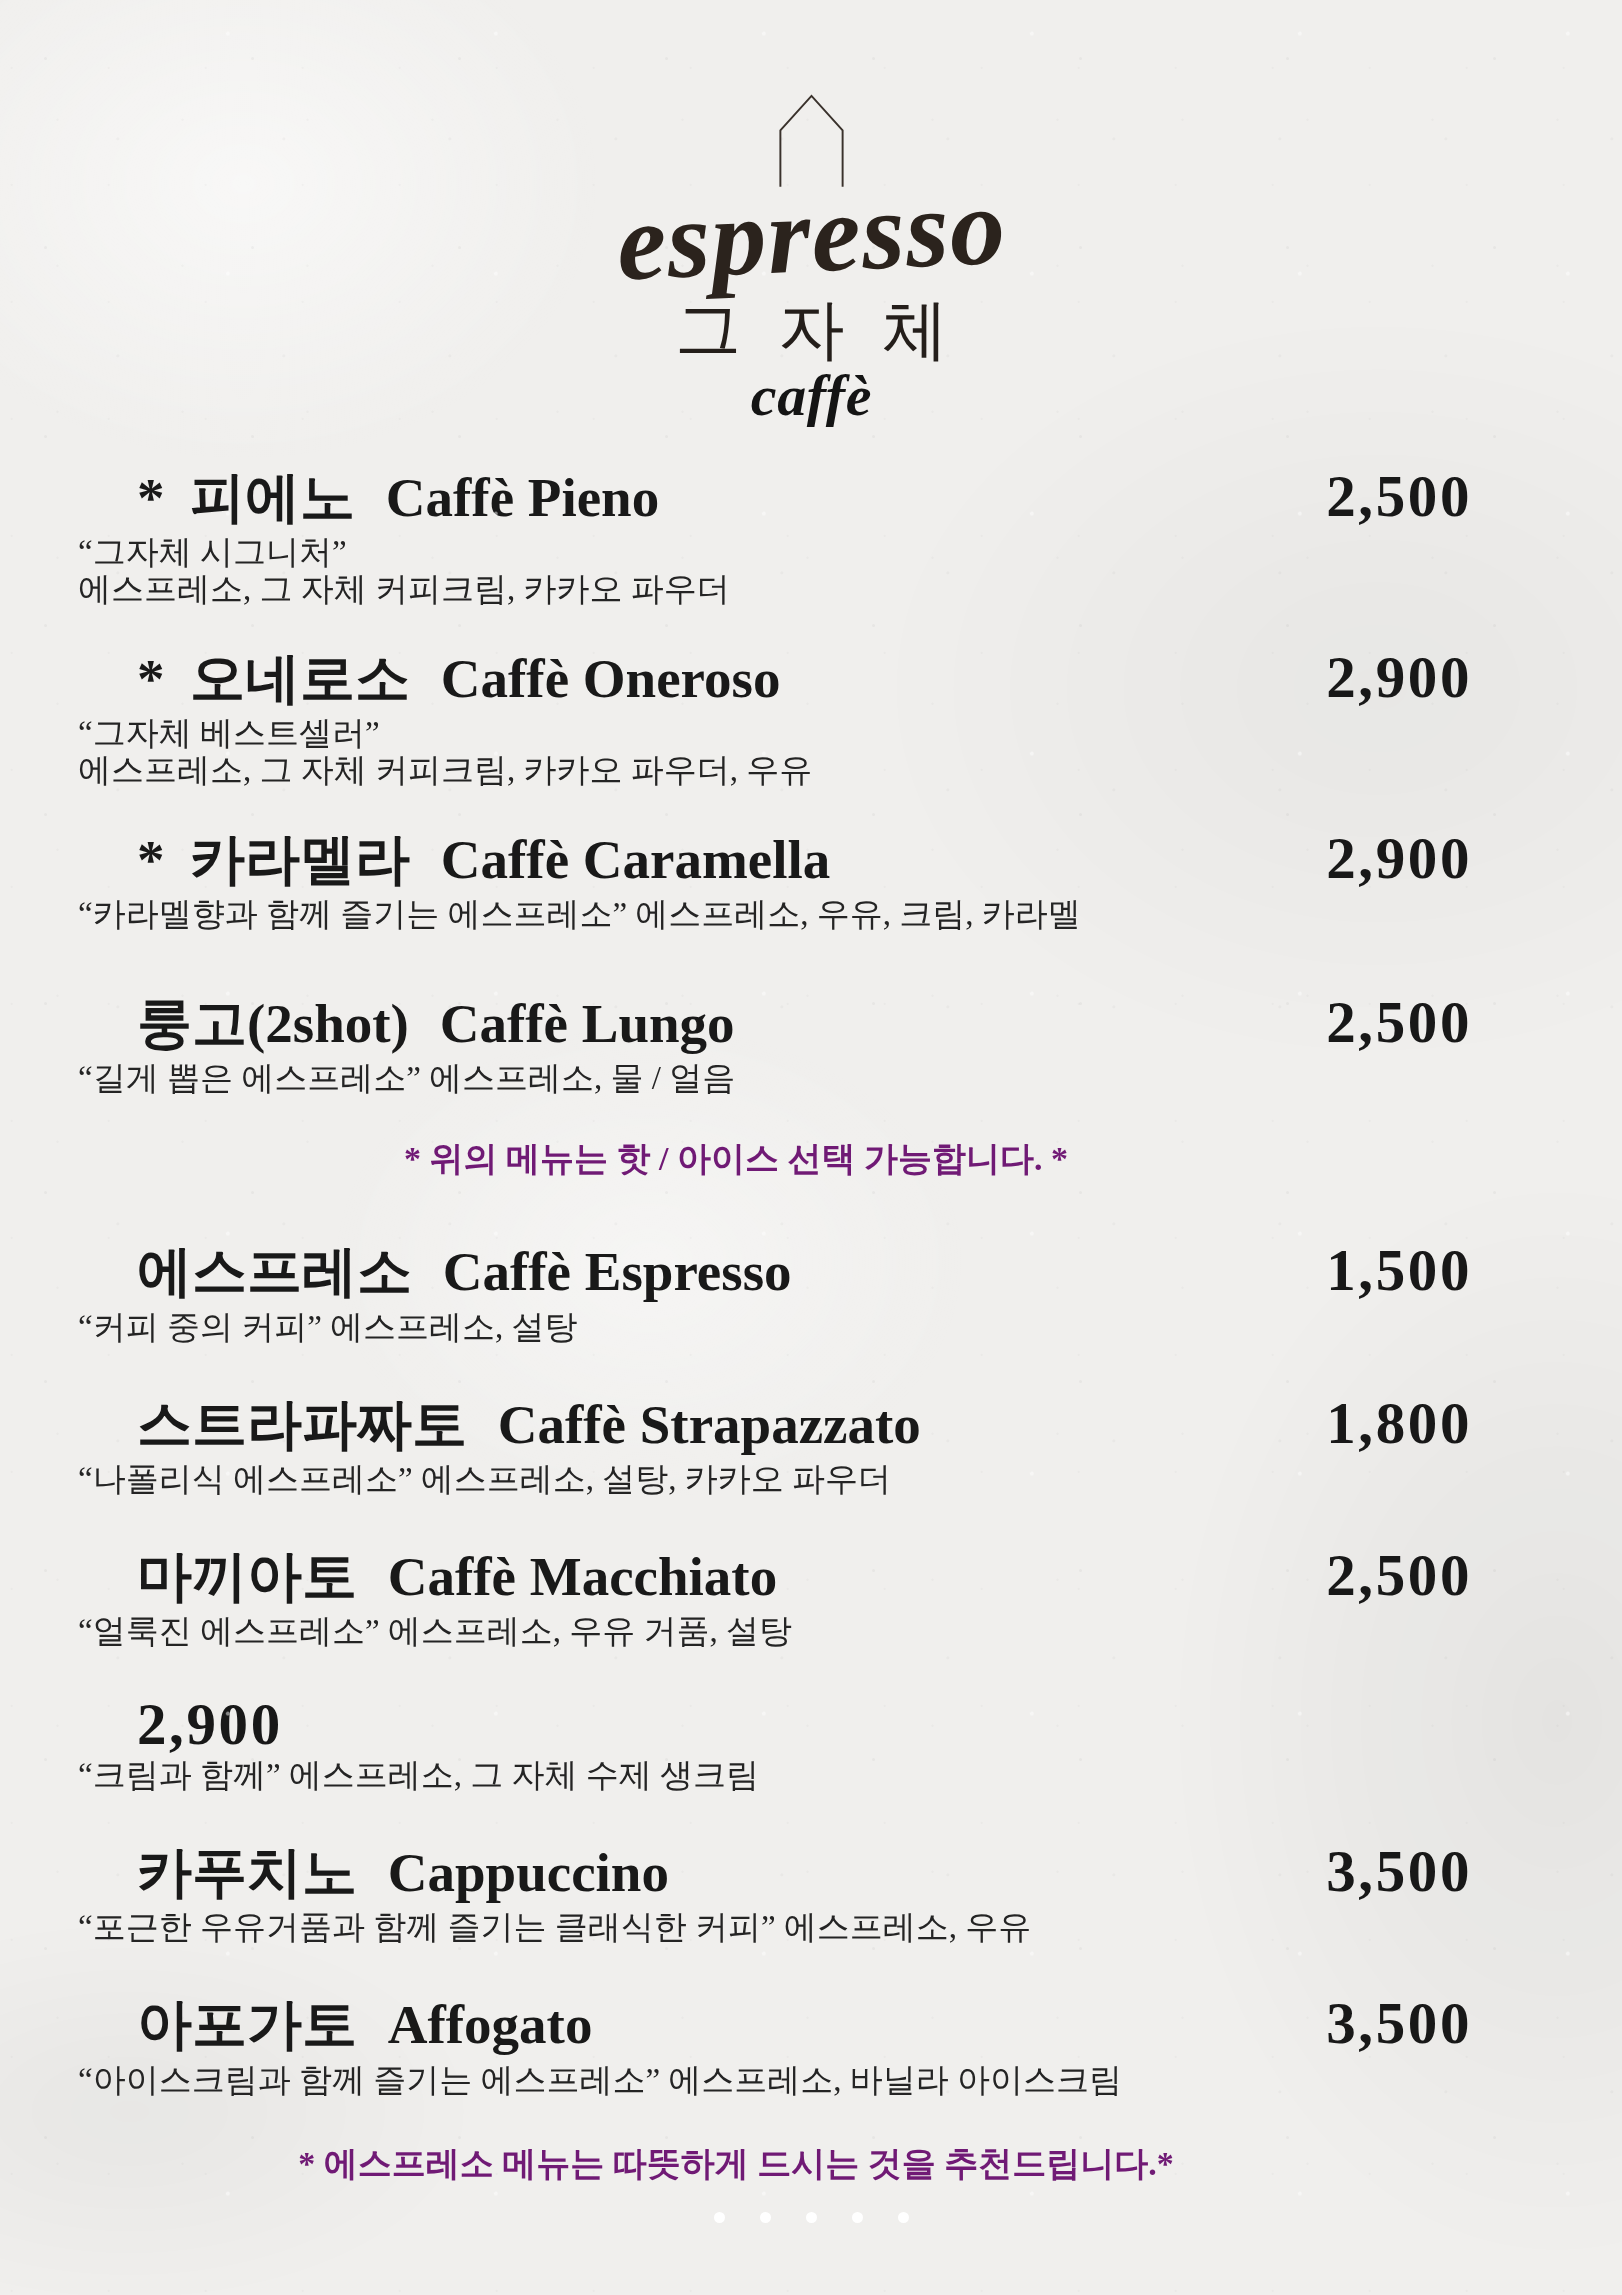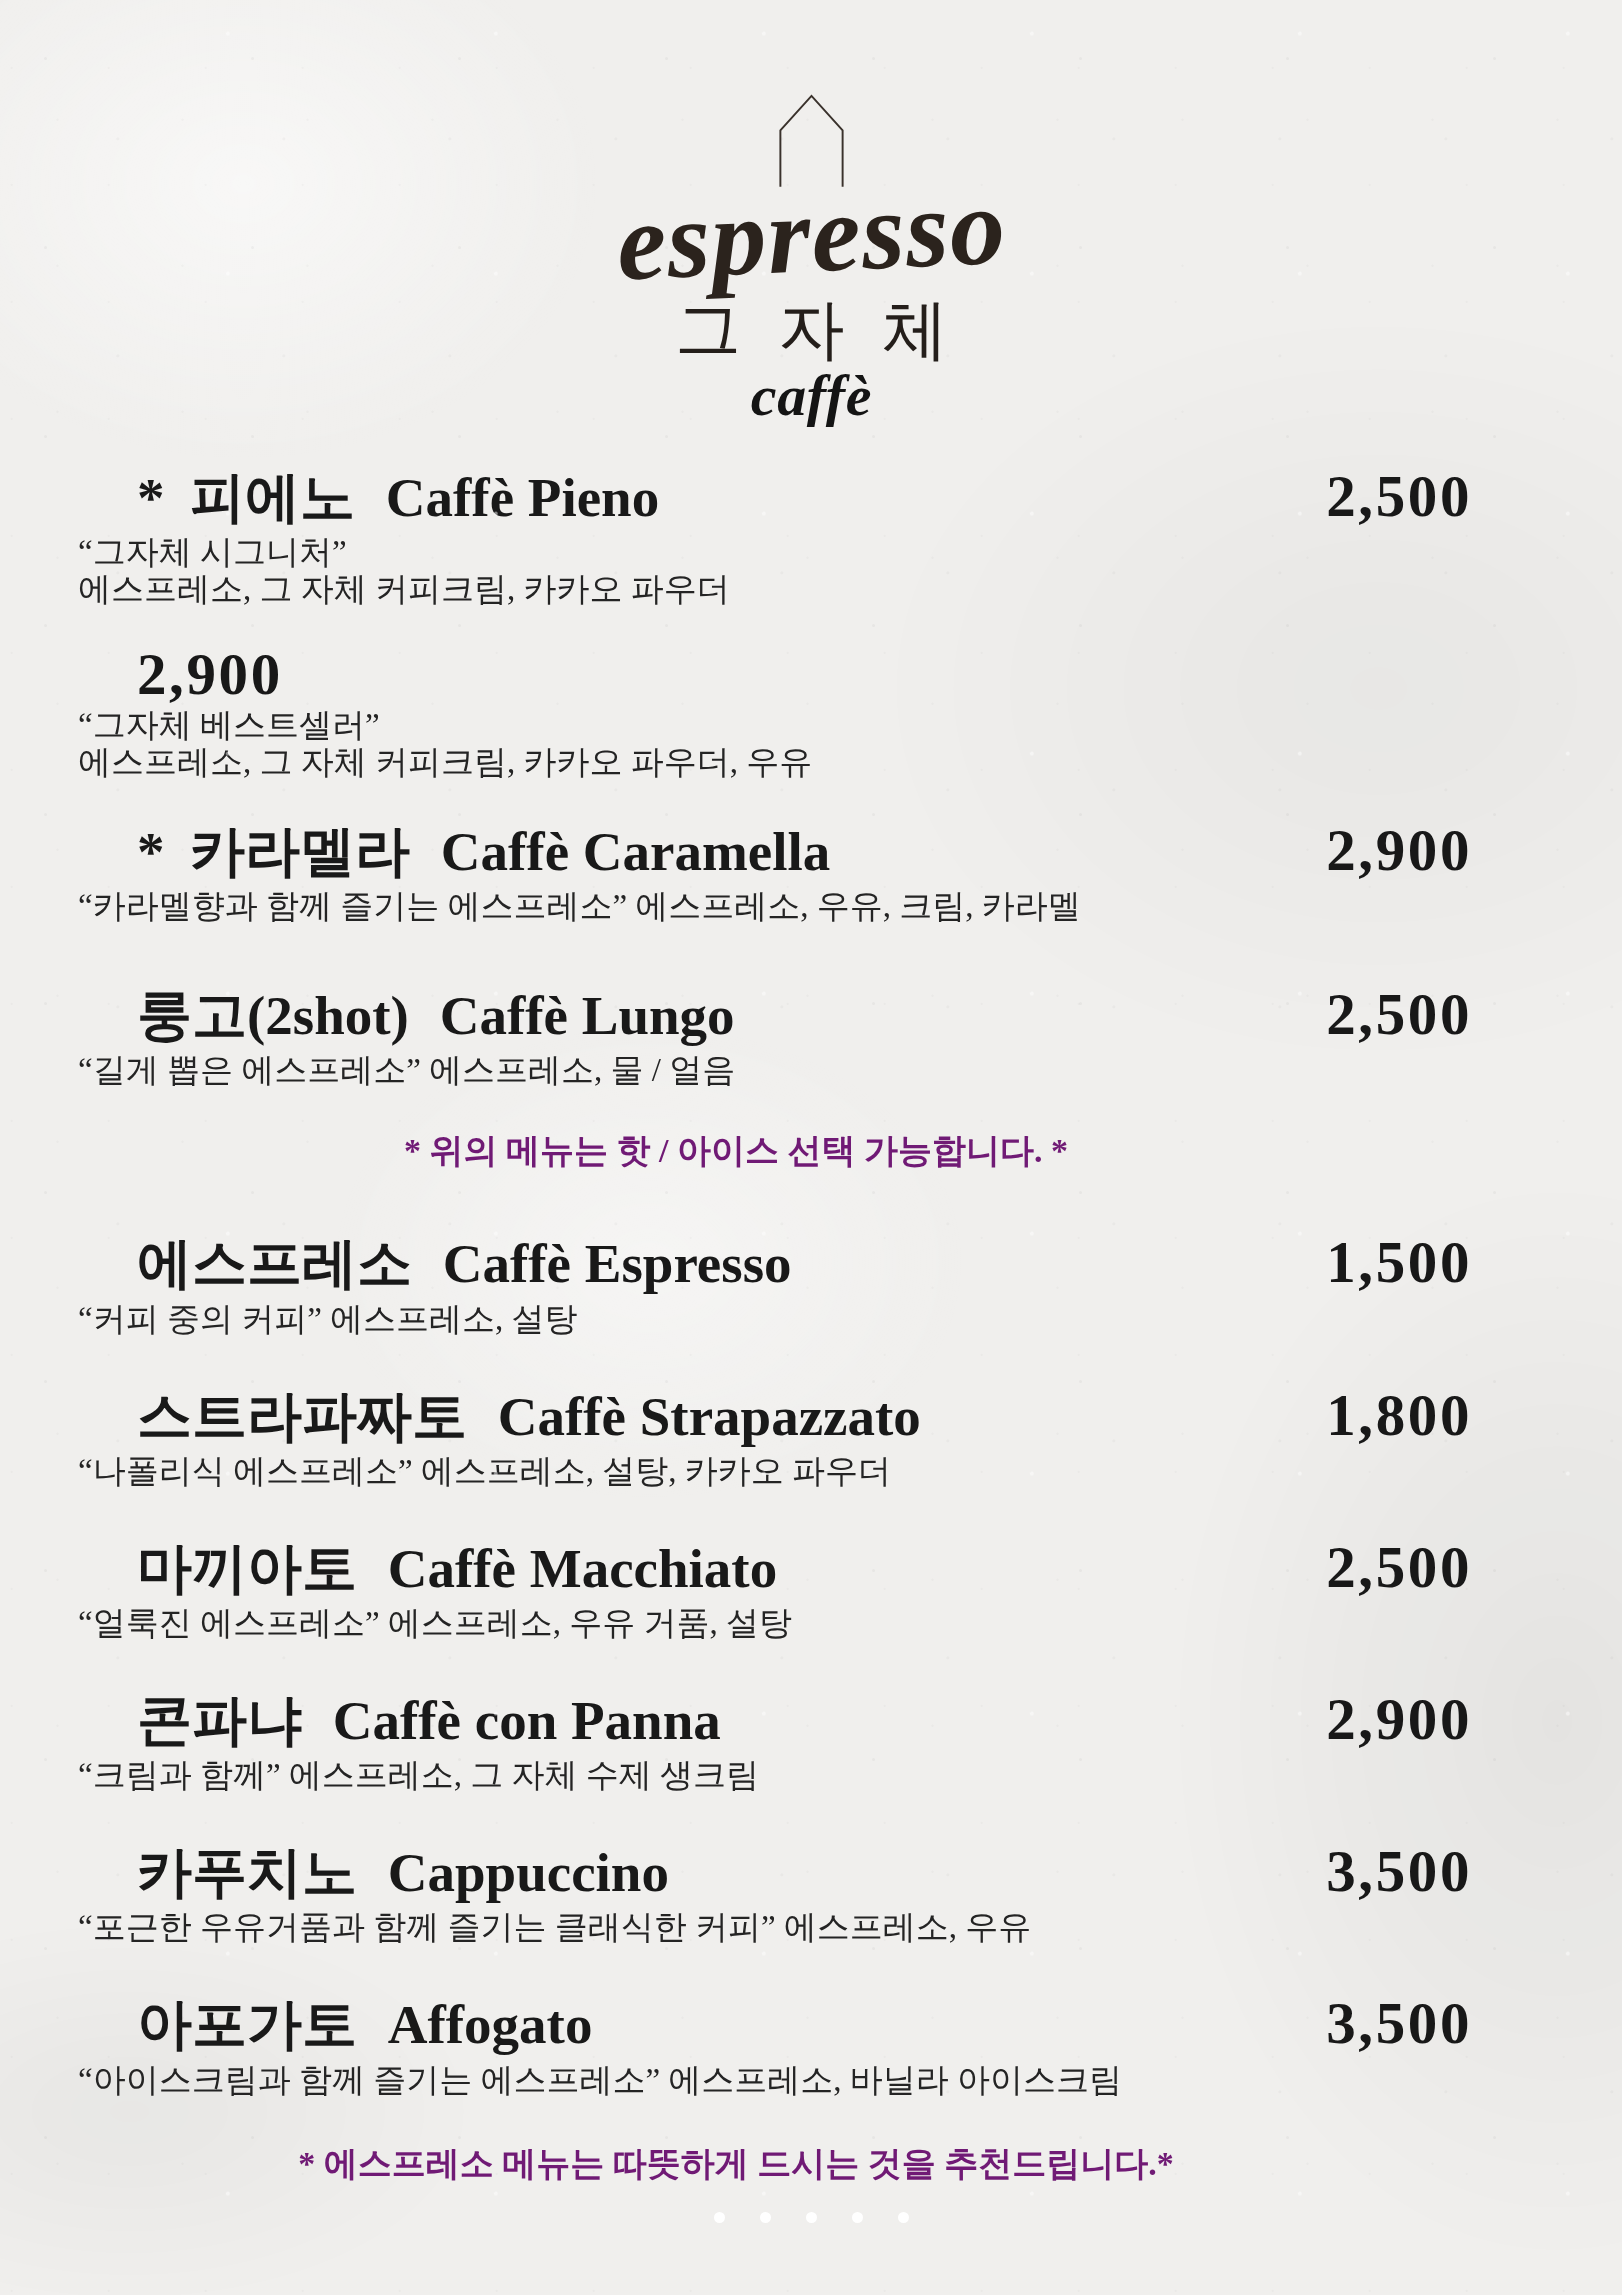--- a/index.html
+++ b/index.html
@@ -101,20 +101,25 @@
       <div class="item-price">2,500</div>
     </div>
     <div class="item-desc">
               <div class="desc-line">“그자체 시그니처”</div>
               <div class="desc-line">에스프레소, 그 자체 커피크림, 카카오 파우더</div>
             </div>
   </article>
 
   <article class="item">
     <div class="item-head">
+      <h2 class="item-title">
+        <span class="star">*</span>
+        <span class="name-kr">오네로소</span>
+        <span class="name-it">Caffè Oneroso</span>
+      </h2>
       <div class="item-price">2,900</div>
     </div>
     <div class="item-desc">
               <div class="desc-line">“그자체 베스트셀러”</div>
               <div class="desc-line">에스프레소, 그 자체 커피크림, 카카오 파우더, 우유</div>
             </div>
   </article>
 
   <article class="item">
     <div class="item-head">
@@ -185,25 +190,20 @@
       </h2>
       <div class="item-price">2,500</div>
     </div>
     <div class="item-desc">
               <div class="desc-line">“얼룩진 에스프레소” 에스프레소, 우유 거품, 설탕</div>
             </div>
   </article>
 
   <article class="item">
     <div class="item-head">
-      <h2 class="item-title">
-        
-        <span class="name-kr">콘파냐</span>
-        <span class="name-it">Caffè con Panna</span>
-      </h2>
       <div class="item-price">2,900</div>
     </div>
     <div class="item-desc">
               <div class="desc-line">“크림과 함께” 에스프레소, 그 자체 수제 생크림</div>
             </div>
   </article>
 
   <article class="item">
     <div class="item-head">
       <h2 class="item-title">

